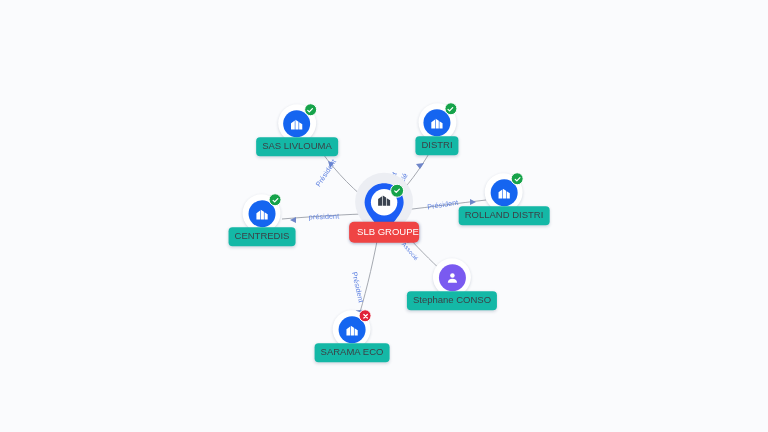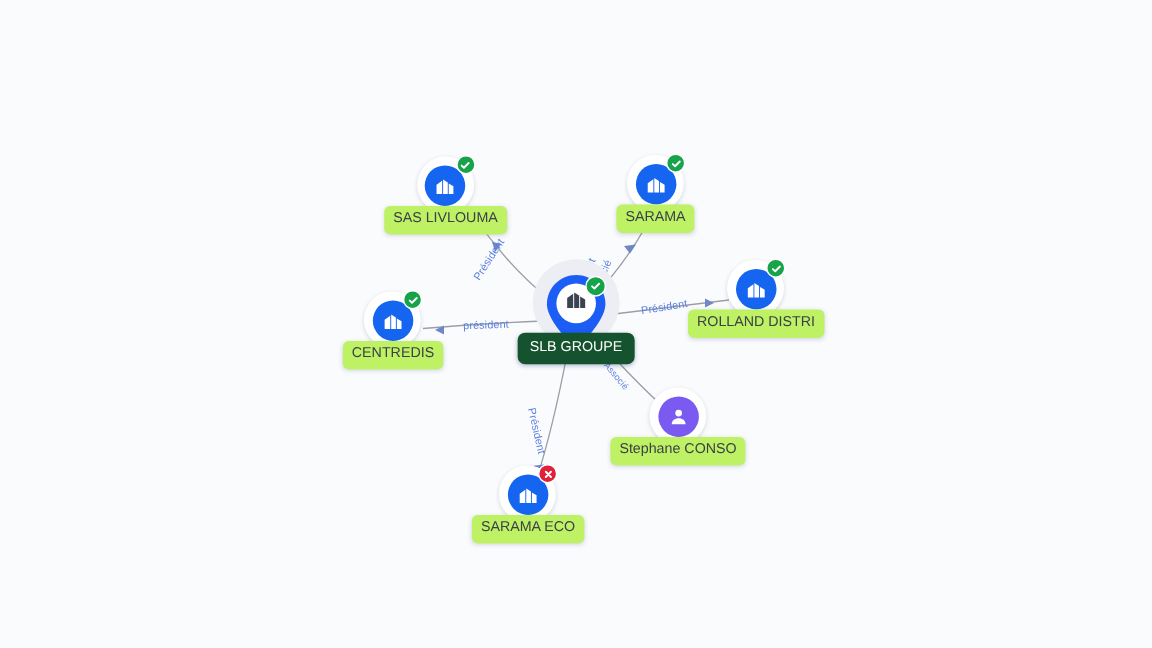--- a/index.html
+++ b/index.html
@@ -95,21 +95,21 @@
   }
   .badge.ok  { background: #16a34a; }
   .badge.err { background: #e0213a; }
   .badge svg { display: block; }
 
   
   .node-label {
     margin-top: -5px;
     position: relative;
     z-index: 4;
-    background: #bef264;
+    background: #14b8a6;
     color: #3c4147;
     font-size: 9.5px;
     line-height: 1;
     padding: 4px 6px 5px 6px;
     border-radius: 4px;
     box-shadow: 0 1px 3px rgba(30, 50, 90, 0.16);
     white-space: nowrap;
     font-family: "Liberation Sans", sans-serif;
   }
 
@@ -164,25 +164,25 @@
     box-sizing: border-box;
     display: flex;
     align-items: center;
     justify-content: center;
     z-index: 4;
   }
   #center-label {
     position: relative;
     margin-top: -12px;
     z-index: 5;
-    background: #14532d;
+    background: #ef4444;
     color: #ffffff;
     font-size: 9.5px;
     line-height: 1;
-    padding: 5px 8px 6px 8px;
+    padding: 5px 0 6px 8px;
     border-radius: 5px;
     box-shadow: 0 1px 3px rgba(20, 45, 110, 0.3);
     white-space: nowrap;
     font-family: "Liberation Sans", sans-serif;
   }
 </style>
 </head>
 <body>
 
 <div id="graph-canvas">
@@ -249,21 +249,21 @@
         <svg width="15" height="15" viewBox="0 0 24 24" fill="#ffffff">
           <path d="M3 21V11l6-4.2V21H3zm7 0V5.5l5 3.2V21h-5zm6 0V9.6l5 3V21h-5zM5.2 13.3h2.2v1.7H5.2v-1.7zm0 3.2h2.2v1.7H5.2v-1.7zm6.2-5.2h2.2v1.7h-2.2v-1.7zm0 3.2h2.2v1.7h-2.2v-1.7zm0 3.2h2.2v1.7h-2.2v-1.7z"></path>
         </svg>
       </div>
       <div class="badge ok">
         <svg width="8" height="8" viewBox="0 0 12 12">
           <path d="M2.4 6.2 L4.7 8.4 L9.4 3.6" stroke="#ffffff" stroke-width="1.9" fill="none" stroke-linecap="round" stroke-linejoin="round"></path>
         </svg>
       </div>
     </div>
-    <div class="node-label">SARAMA</div>
+    <div class="node-label">DISTRI</div>
   </div>
 
   <div class="node" style="left:504px; top:199px;">
     <div class="node-ring">
       <div class="node-disc">
         <svg width="15" height="15" viewBox="0 0 24 24" fill="#ffffff">
           <path d="M3 21V11l6-4.2V21H3zm7 0V5.5l5 3.2V21h-5zm6 0V9.6l5 3V21h-5zM5.2 13.3h2.2v1.7H5.2v-1.7zm0 3.2h2.2v1.7H5.2v-1.7zm6.2-5.2h2.2v1.7h-2.2v-1.7zm0 3.2h2.2v1.7h-2.2v-1.7zm0 3.2h2.2v1.7h-2.2v-1.7z"></path>
         </svg>
       </div>
       <div class="badge ok">

